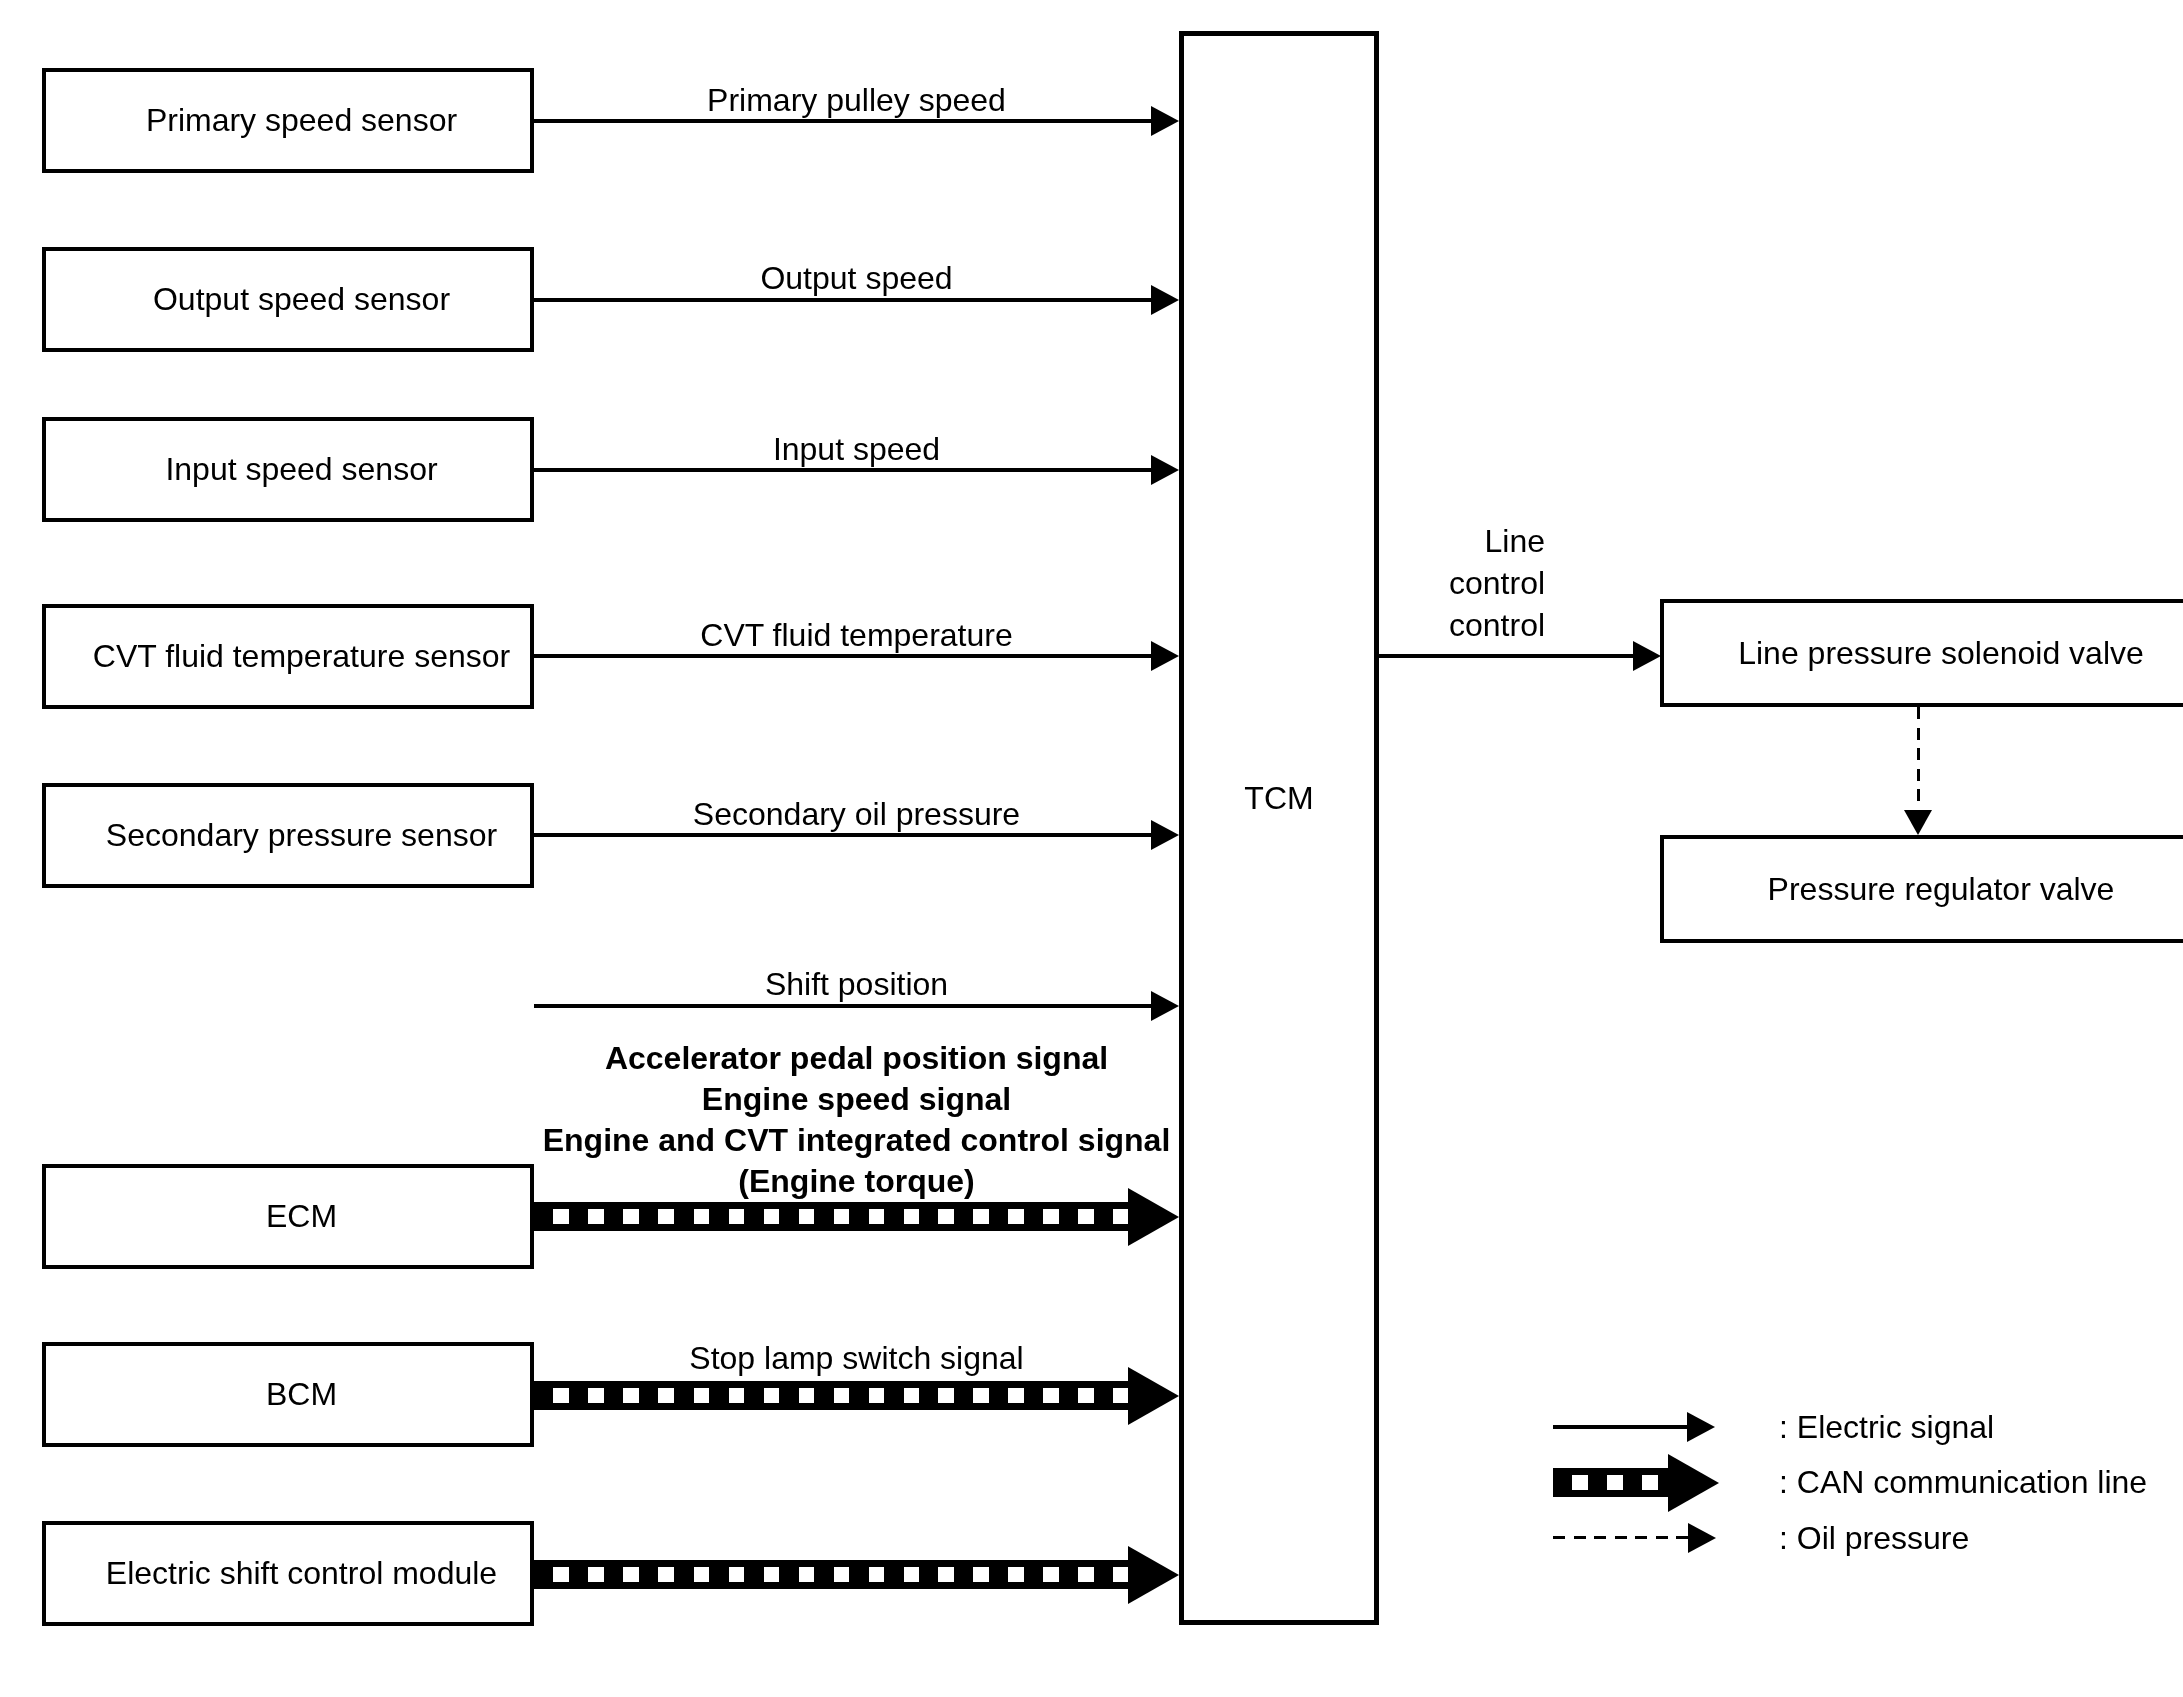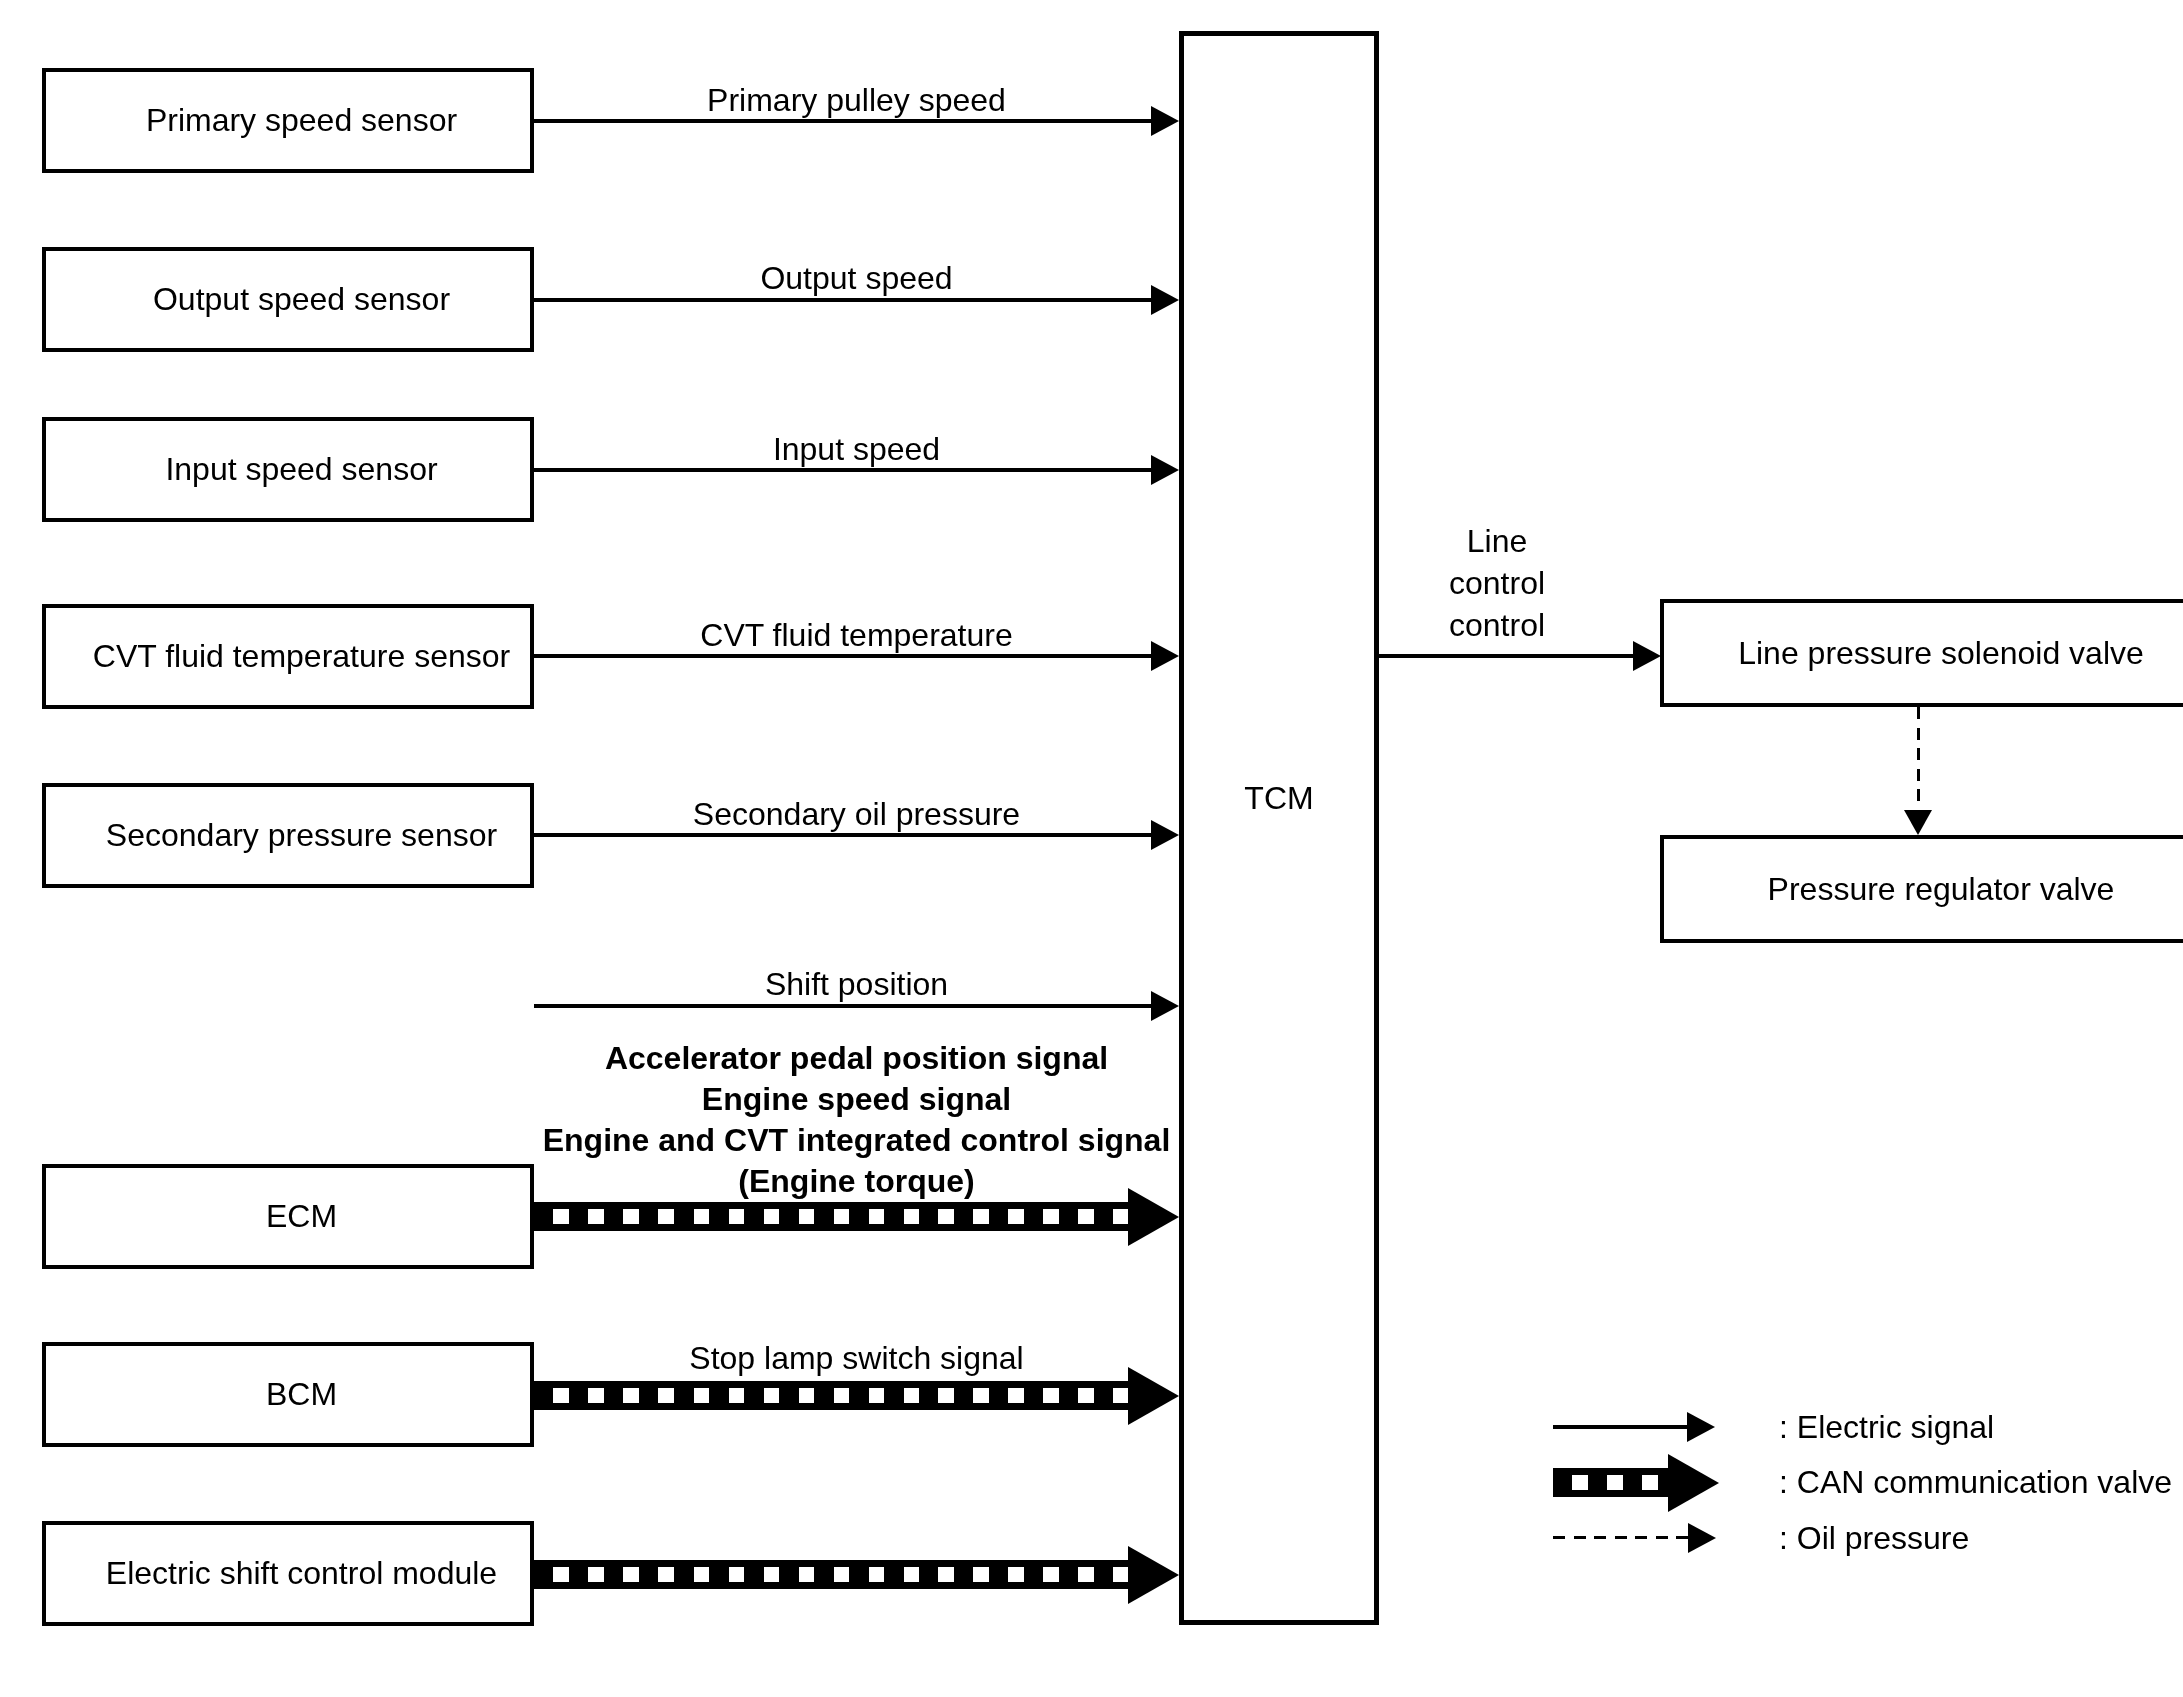--- a/index.html
+++ b/index.html
@@ -50,21 +50,21 @@
     background: repeating-linear-gradient(90deg, #000 0px, #000 19.5px, #fff 19.5px, #fff 35px);
   }
   .canhead {
     position: absolute; width: 0; height: 0;
     border-top: 29px solid transparent;
     border-bottom: 29px solid transparent;
     border-left: 51px solid #000000;
   }
   .outlabel {
     position: absolute; left: 1449px; top: 520px;
-    line-height: 42px; text-align: center; white-space: nowrap;
+    line-height: 42px; text-align: right; white-space: nowrap;
   }
   .dashv {
     position: absolute; width: 3.2px;
     background: repeating-linear-gradient(180deg, #000 0px, #000 12px, transparent 12px, transparent 20.5px);
   }
   .dheadv {
     position: absolute; width: 0; height: 0;
     border-left: 14px solid transparent;
     border-right: 14px solid transparent;
     border-top: 25px solid #000000;
@@ -170,20 +170,20 @@
   <div class="box rbox" style="top:835px">
     <span>Pressure regulator valve</span>
     </div>
 
   <div class="hline" style="left:1553px;top:1425px;width:135px"></div>
   <div class="ahead" style="left:1687px;top:1412px"></div>
   <div class="leglabel" style="top:1408px">: Electric signal</div>
 
   <div class="canline" style="left:1553px;top:1468px;width:116px"></div>
   <div class="canhead" style="left:1668px;top:1454px"></div>
-  <div class="leglabel" style="top:1463px">: CAN communication valve</div>
+  <div class="leglabel" style="top:1463px">: CAN communication line</div>
 
   <div class="dashh" style="left:1553px;top:1536px;width:136px"></div>
   <div class="ahead" style="left:1688px;top:1523px"></div>
   <div class="leglabel" style="top:1519px">: Oil pressure</div>
 
 </div>
 
 
 </body></html>

